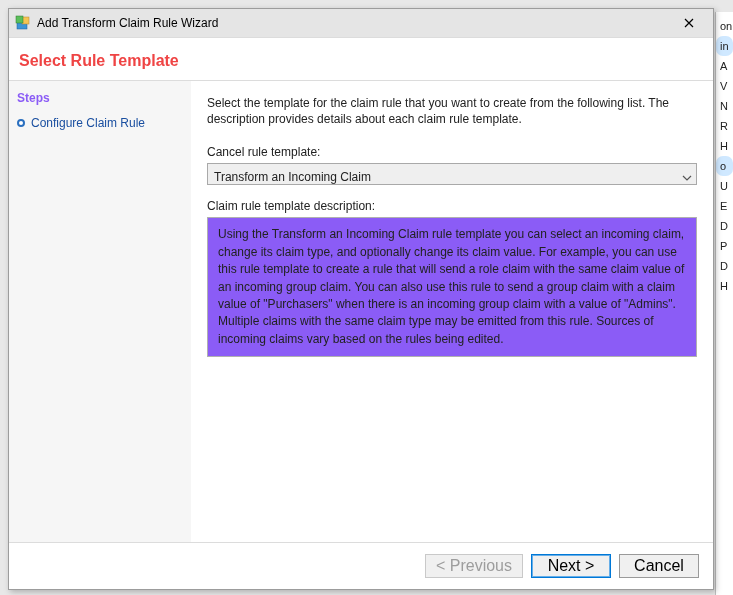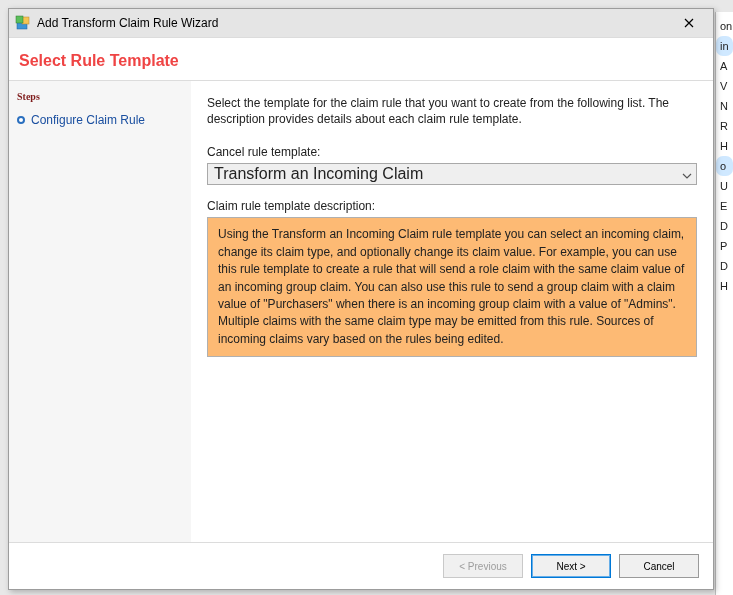--- a/index.html
+++ b/index.html
@@ -83,24 +83,23 @@
     min-height: 0;
   }
   .sidebar {
     width: 182px;
     background: #f6f6f6;
     padding: 10px 8px;
     box-sizing: border-box;
   }
   .sidebar h4 {
     margin: 0 0 8px 0;
-    font-size: 10px;
+    font-size: 12px;
     font-weight: bold;
-    color: #7f1d1d;
-    font-family: Liberation Serif, serif;
+    color: #8b5cf6;
   }
   .step {
     display: flex;
     align-items: center;
     padding: 3px 0;
     font-size: 12px;
     color: #1a4fa0;
     cursor: default;
   }
   .step .bullet {
@@ -127,50 +126,50 @@
   .field-label {
     font-size: 12px;
     margin-bottom: 4px;
   }
   .dropdown {
     width: 100%;
     height: 22px;
     border: 1px solid #a9a9a9;
     background: #efefef;
     display: flex;
-    align-items: center;
+    align-items: flex-end;
     padding: 0 4px 0 6px;
     box-sizing: border-box;
-    font-size: 16px;
+    font-size: 12px;
     margin-bottom: 14px;
   }
   .dropdown .dd-text { flex: 1; }
   .description-box {
     border: 1px solid #b0b0b0;
-    background: #fdba74;
+    background: #8b5cf6;
     padding: 8px 10px;
     font-size: 12px;
     line-height: 1.45;
     color: #222;
   }
   .footer {
     height: 46px;
     display: flex;
     align-items: center;
     justify-content: flex-end;
     gap: 8px;
     padding: 0 14px;
     background: #fff;
   }
   .btn {
     min-width: 80px;
     height: 24px;
     border: 1px solid #9a9a9a;
     background: #f0f0f0;
-    font-size: 10px;
+    font-size: 16px;
     font-family: inherit;
     padding: 0 10px;
     cursor: default;
   }
   .btn.default { border: 1px solid #0078d7; box-shadow: inset 0 0 0 1px #66aee8; }
   .btn[disabled] { color: #9d9d9d; background: #f0f0f0; border-color: #c9c9c9; }
 </style>
 </head>
 <body>
 

